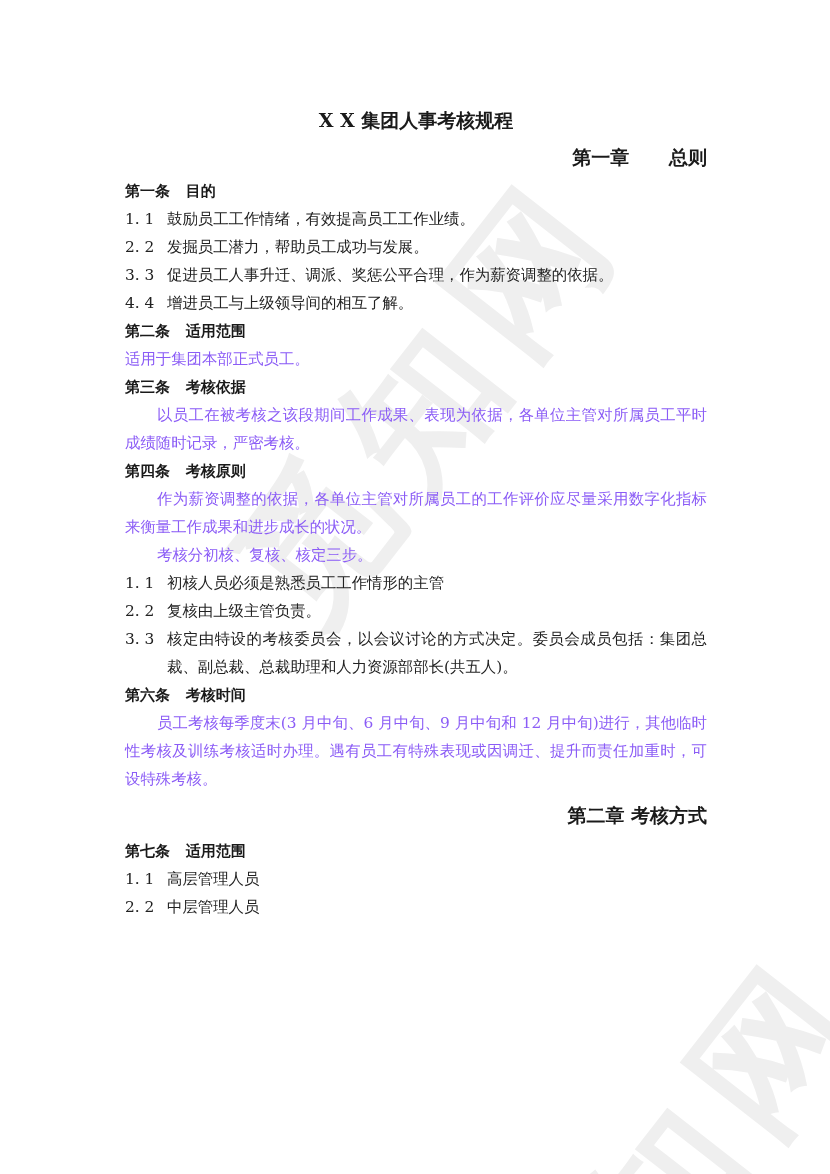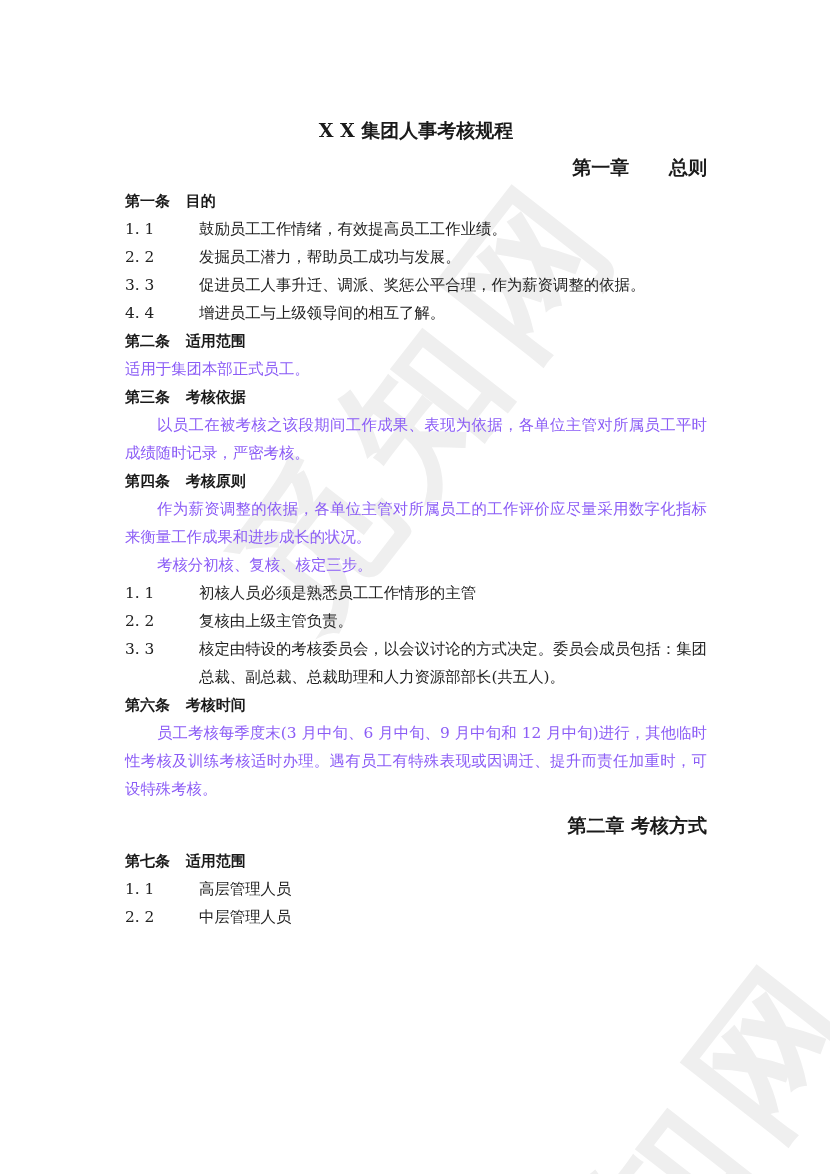--- a/index.html
+++ b/index.html
@@ -25,21 +25,21 @@
       letter-spacing: 20px;
       transform: rotate(-52deg);
       white-space: nowrap;
       z-index: 0;
     }
     .wm1 { left: 175px; top: 300px; }
     .wm2 { left: 420px; top: 1080px; }
     .page {
       position: absolute;
       left: 125px;
-      top: 113px;
+      top: 103px;
       width: 582px;
       z-index: 1;
     }
     .doc-title {
       text-align: center;
       font-family: "DejaVu Serif", "Liberation Serif", serif;
       font-weight: bold;
       font-size: 19px;
       height: 34px;
       line-height: 34px;
@@ -73,21 +73,20 @@
       margin: 0;
       text-align: justify;
       color: #8b5cf6;
     }
     .para.indent { text-indent: 32px; }
     .item {
       display: flex;
       font-size: 15.4px;
       line-height: 28px;
       color: #222;
-      gap: 32px;
     }
     .item-num {
       flex: 0 0 42px;
       white-space: pre;
     }
     .item-text {
       flex: 1;
       text-align: justify;
     }
   </style>

